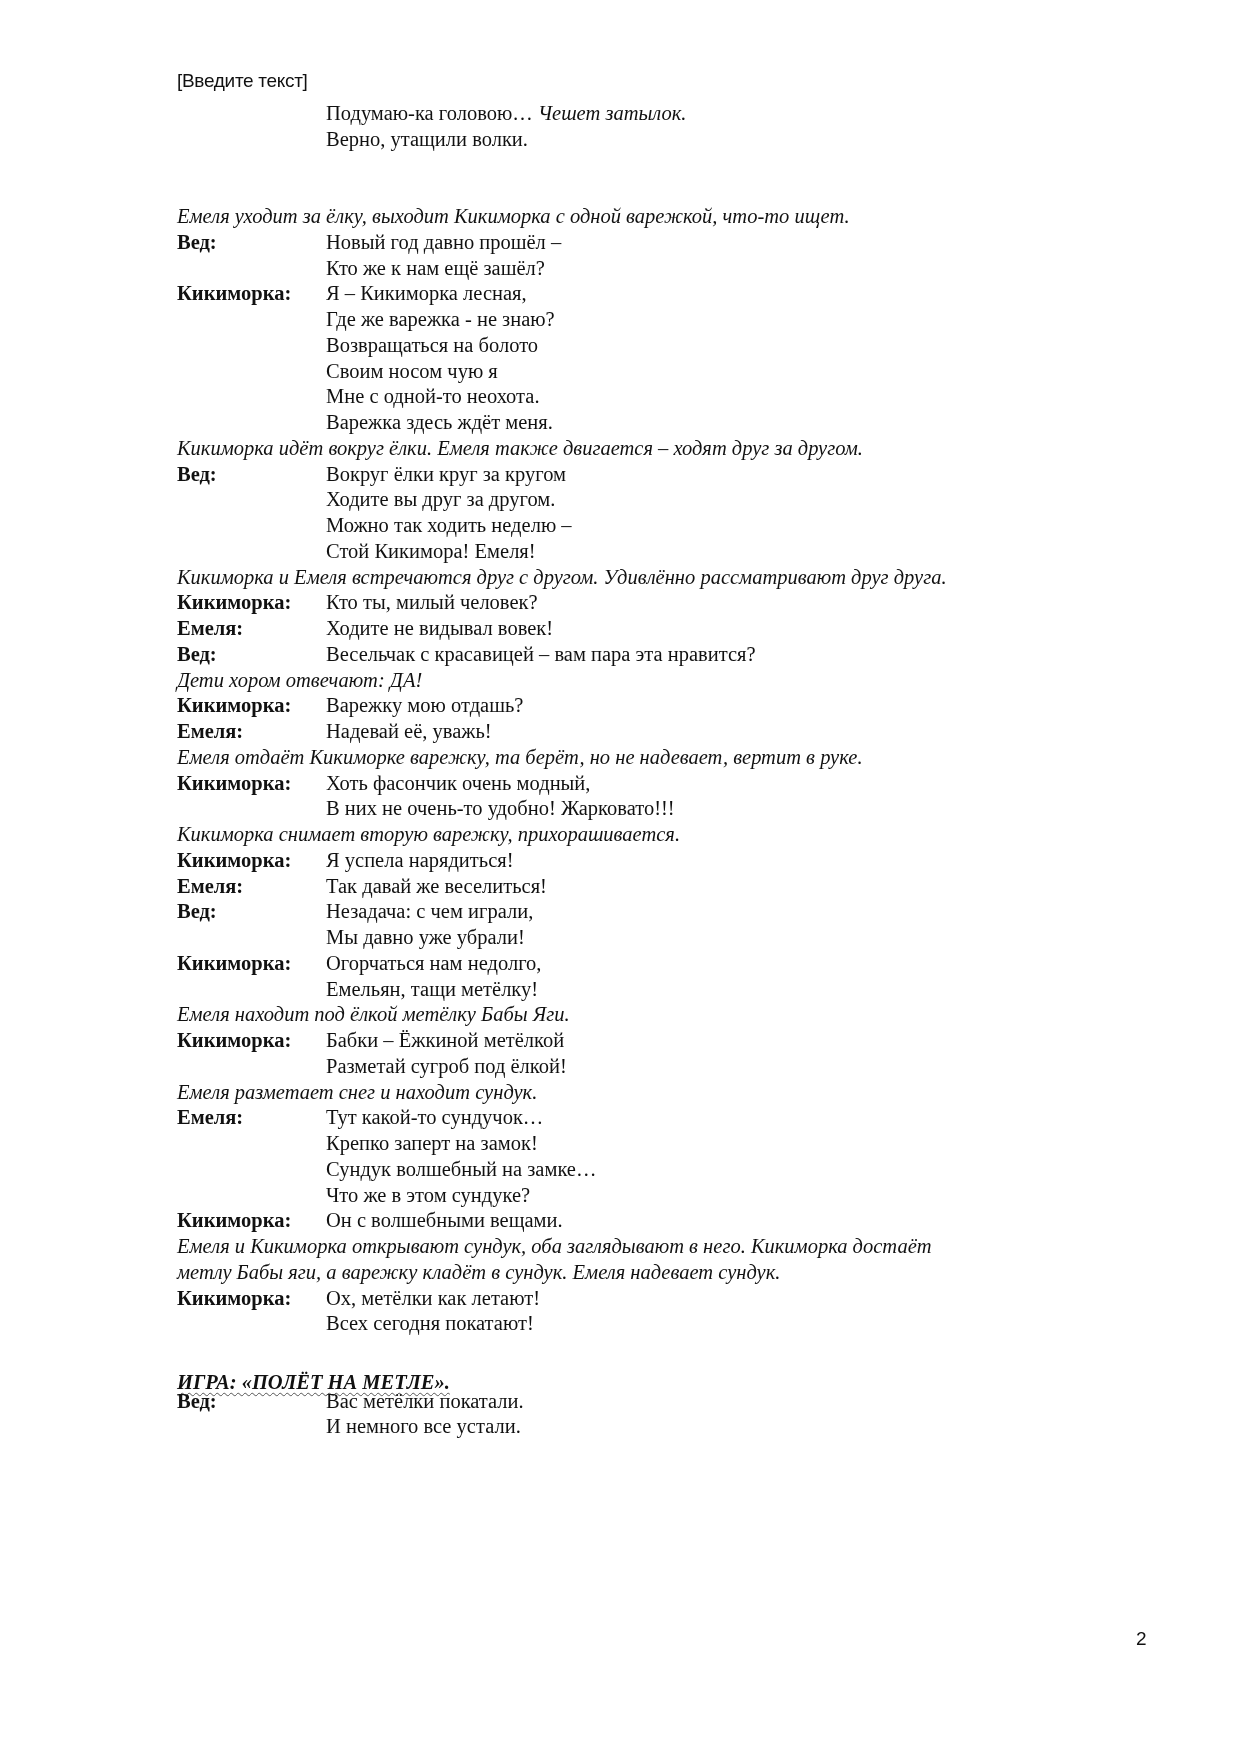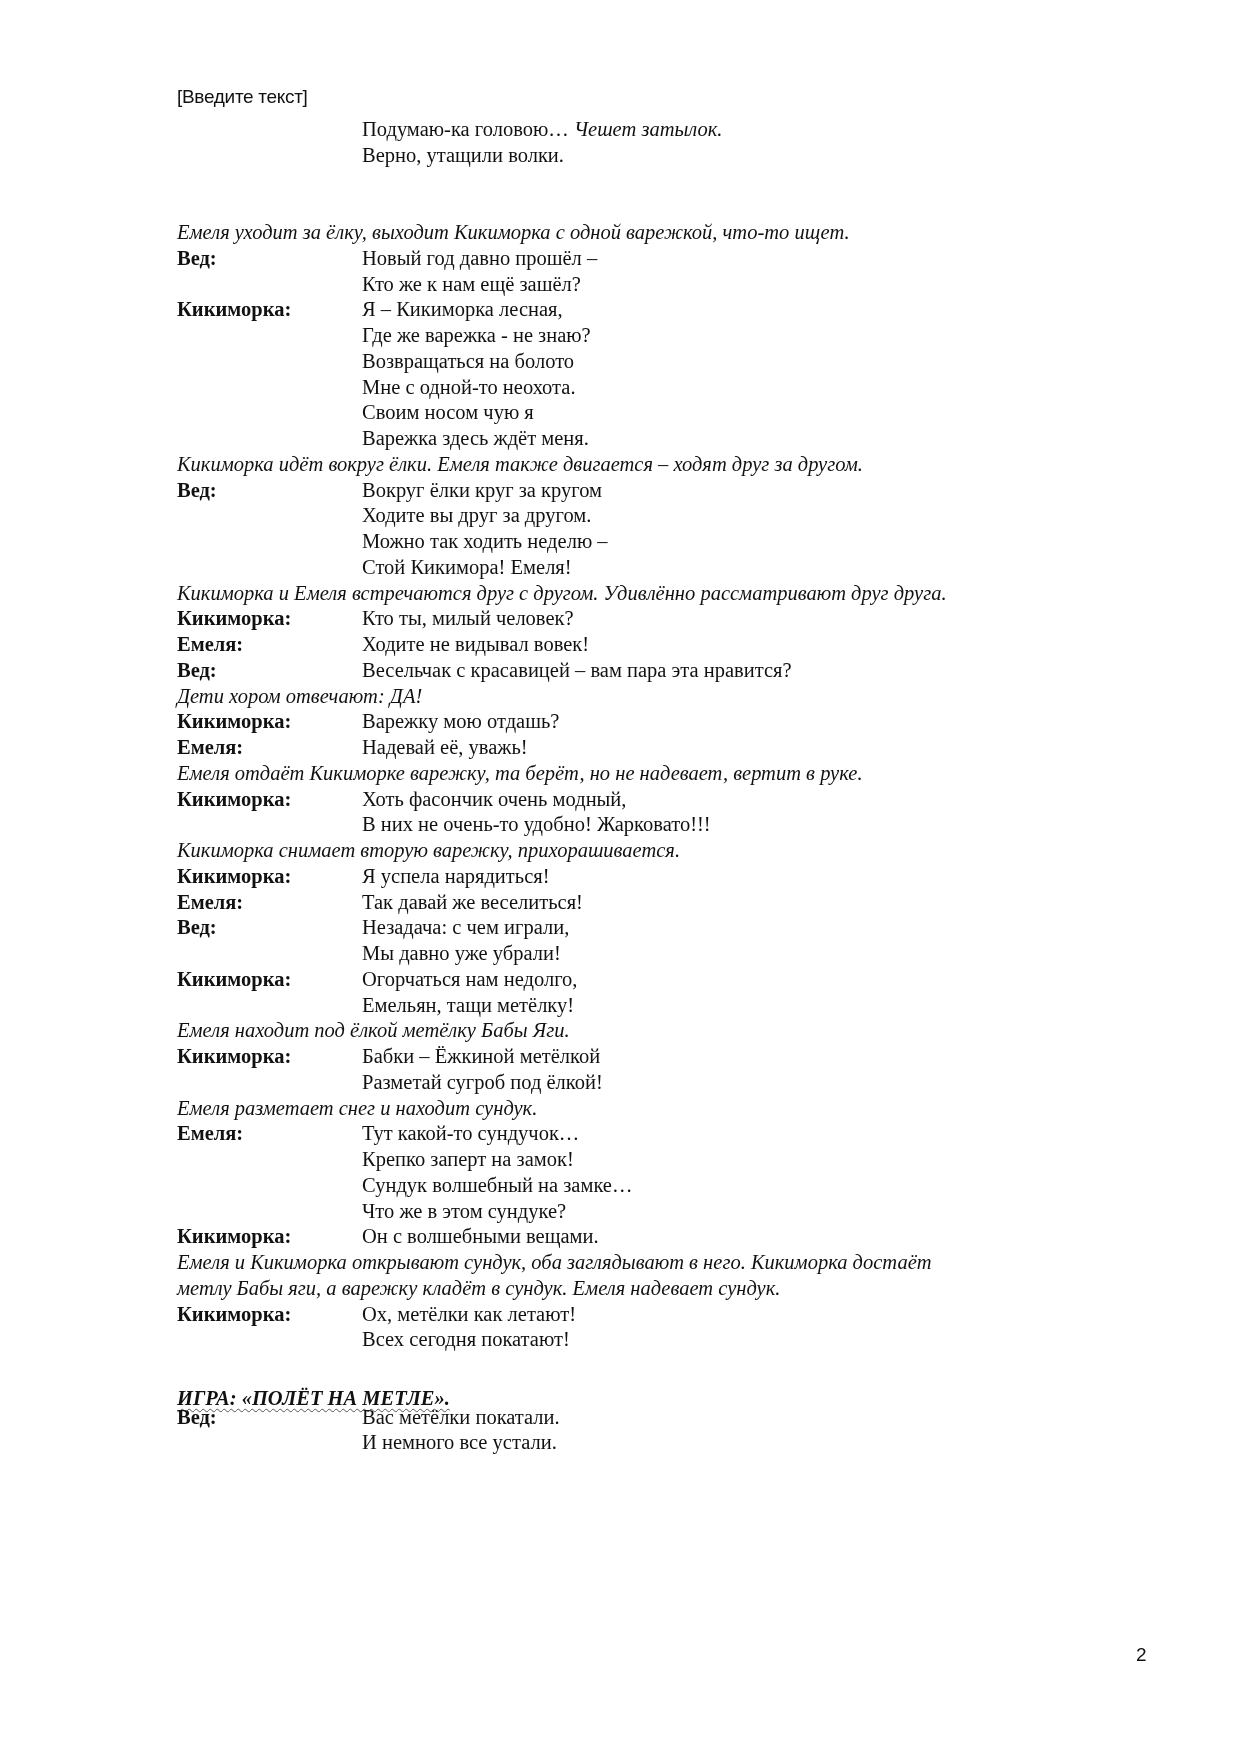--- a/index.html
+++ b/index.html
@@ -1,30 +1,30 @@
 <!DOCTYPE html>
 <html><head>
 <meta charset="utf-8">
 <style>
   html, body { margin: 0; padding: 0; background: #ffffff; }
   body { width: 1240px; height: 1754px; position: relative; overflow: hidden; }
-  .page { position: absolute; left: 0; top: 16px; width: 1240px; height: 1636px; background: #fff; }
+  .page { position: absolute; left: 0; top: 0; width: 1240px; height: 1636px; background: #fff; }
   .header-text {
     position: absolute; left: 177px; top: 70px;
     font-family: "Liberation Sans", "DejaVu Sans", sans-serif;
     font-size: 19px; color: #111; letter-spacing: -0.3px;
   }
   .script {
     position: absolute; left: 177px; top: 101px; width: 1000px;
     font-family: "Liberation Serif", "DejaVu Serif", serif;
     font-size: 20.5px; line-height: 25.75px; color: #111;
   }
   .row { display: flex; height: 25.75px; white-space: nowrap; }
   .speaker { width: 149px; flex: 0 0 149px; font-weight: bold; }
-  .speech { flex: 1 1 auto; margin-left: 36px; }
+  .speech { flex: 1 1 auto; }
   .stage { font-style: italic; white-space: nowrap; }
   .blank { height: 25.75px; }
   .inline-stage { font-style: italic; }
   .heading {
     font-style: italic; font-weight: bold;
     text-decoration: underline wavy #555; text-decoration-thickness: 1px;
     text-underline-offset: 3px;
     margin-top: 7px;
   }
   .page-number {
@@ -68,25 +68,25 @@
       <div class="row">
         <span class="speaker"></span>
         <span class="speech"><span>Где же варежка - не знаю?</span></span>
       </div>
       <div class="row">
         <span class="speaker"></span>
         <span class="speech"><span>Возвращаться на болото</span></span>
       </div>
       <div class="row">
         <span class="speaker"></span>
+        <span class="speech"><span>Своим носом чую я</span></span>
+      </div>
+      <div class="row">
+        <span class="speaker"></span>
         <span class="speech"><span>Мне с одной-то неохота.</span></span>
-      </div>
-      <div class="row">
-        <span class="speaker"></span>
-        <span class="speech"><span>Своим носом чую я</span></span>
       </div>
       <div class="row">
         <span class="speaker"></span>
         <span class="speech"><span>Варежка здесь ждёт меня.</span></span>
       </div>
       <div class="row stage">Кикиморка идёт вокруг ёлки. Емеля также двигается – ходят друг за другом.</div>
       <div class="row">
         <span class="speaker">Вед:</span>
         <span class="speech"><span>Вокруг ёлки круг за кругом</span></span>
       </div>

